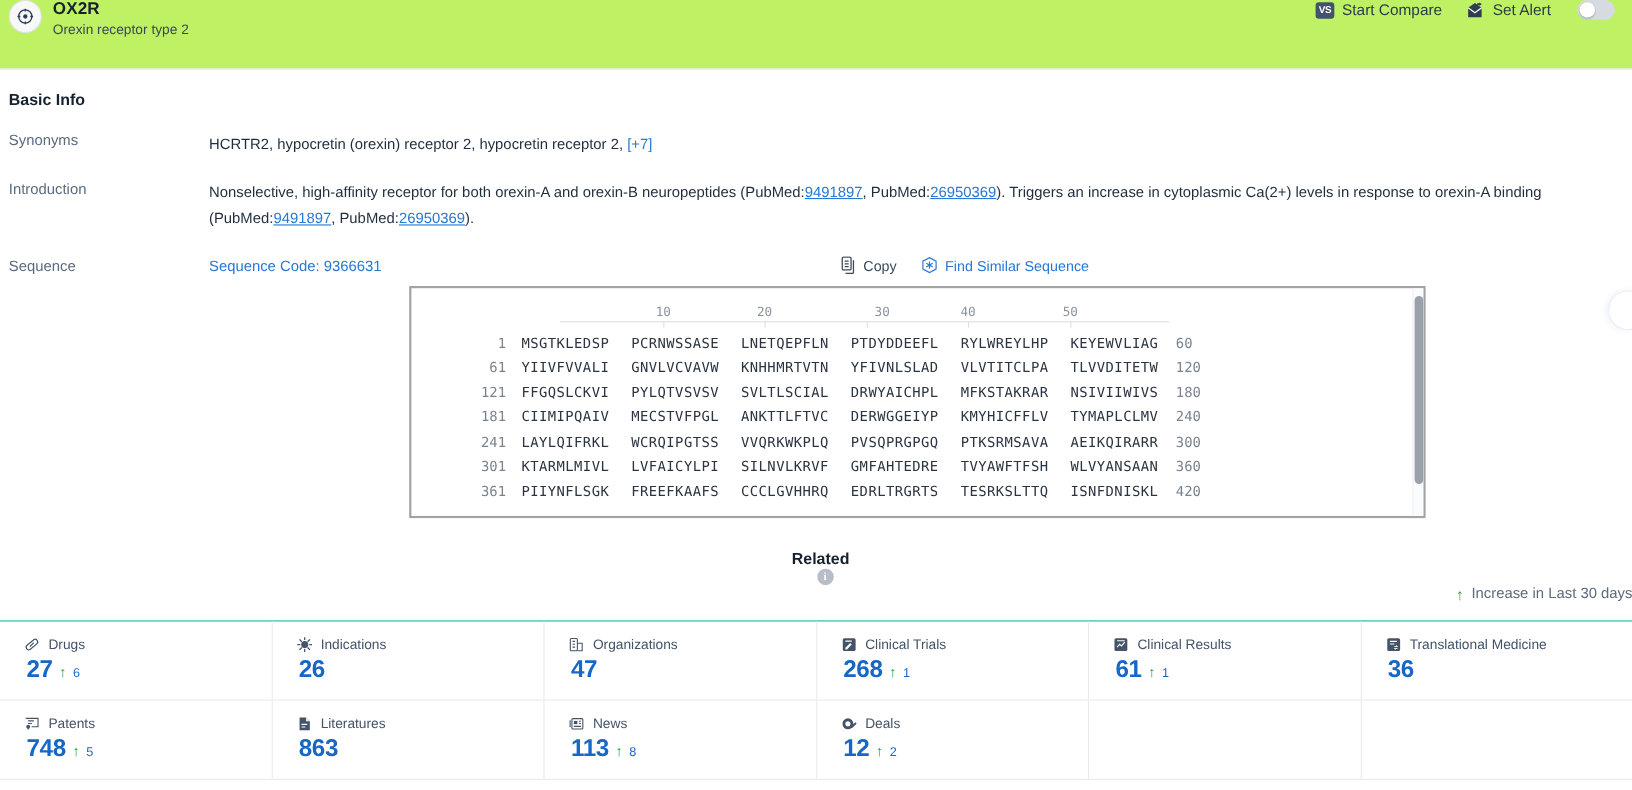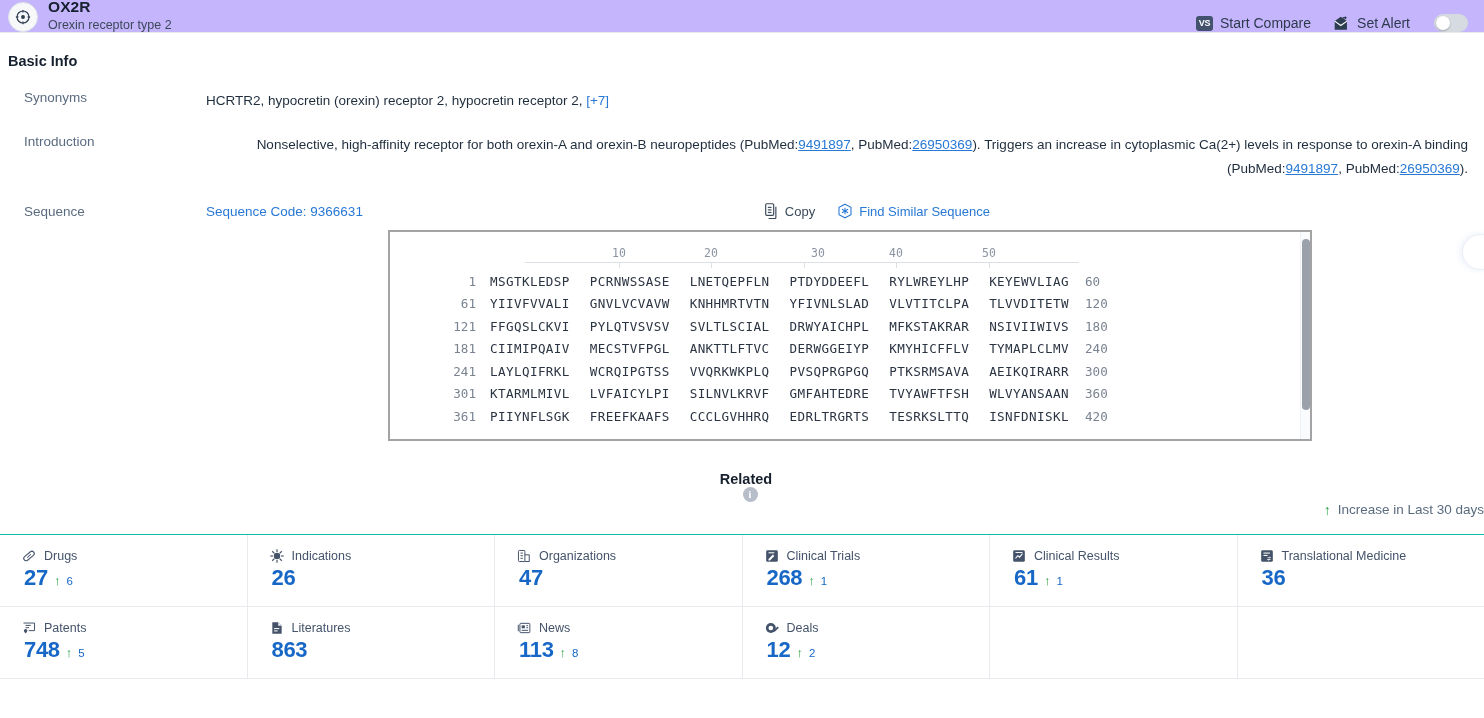--- a/index.html
+++ b/index.html
@@ -7,26 +7,26 @@
     margin: 0; padding: 0;
     width: 1484px; height: 718px;
     background: #ffffff;
     font-family: "Liberation Sans", sans-serif;
     overflow: hidden;
   }
 
   
   .header {
     position: relative;
-    height: 33px;
+    height: 63px;
     border-bottom: 1px solid #e8eaed;
     display: flex;
-    align-items: flex-end;
+    align-items: flex-start;
     padding: 0 16px 0 8px;
-    background: #c4b5fd;
+    background: #bef264;
   }
   .hdr-logo {
     width: 30px; height: 30px;
     border-radius: 50%;
     border: 1px solid #dfe3e8;
     background: #f7f8fa;
     display: flex; align-items: center; justify-content: center;
     margin-right: 10px;
     flex: 0 0 auto;
   }
@@ -52,27 +52,27 @@
     box-shadow: 0 1px 2px rgba(0,0,0,.25);
   }
 
   
   .body { padding: 0 0 0 0; position: relative; }
   .section-title {
     font-size: 14.5px; font-weight: bold; color: #16202e;
     padding: 20px 0 0 8px;
   }
 
-  .info-grid { padding-left: 24px; }
+  .info-grid { padding-left: 8px; }
   .row { display: flex; align-items: flex-start; margin-top: 20px; }
   .row-label {
     width: 182px; flex: 0 0 182px;
     font-size: 13.5px; color: #5b6b7f; padding-top: 1px;
   }
-  .row-value { font-size: 13.5px; color: #1f2d3d; line-height: 24px; text-align: right; }
+  .row-value { font-size: 13.5px; color: #1f2d3d; line-height: 24px; }
   .link-ul { color: #2878d5; text-decoration: underline; cursor: pointer; }
   .more-link { color: #2878d5; cursor: pointer; }
 
   
   .seq-head { display: flex; align-items: center; text-align: center; }
   .seq-code { font-size: 13.5px; color: #2878d5; cursor: pointer; }
   .seq-tools { display: flex; align-items: center; gap: 22px; margin-left: auto; margin-right: 494px; }
   .seq-tool { display: flex; align-items: center; gap: 6px; font-size: 13px; color: #3b4a5a; cursor: pointer; }
   .seq-tool.blue { color: #2878d5; }
 

